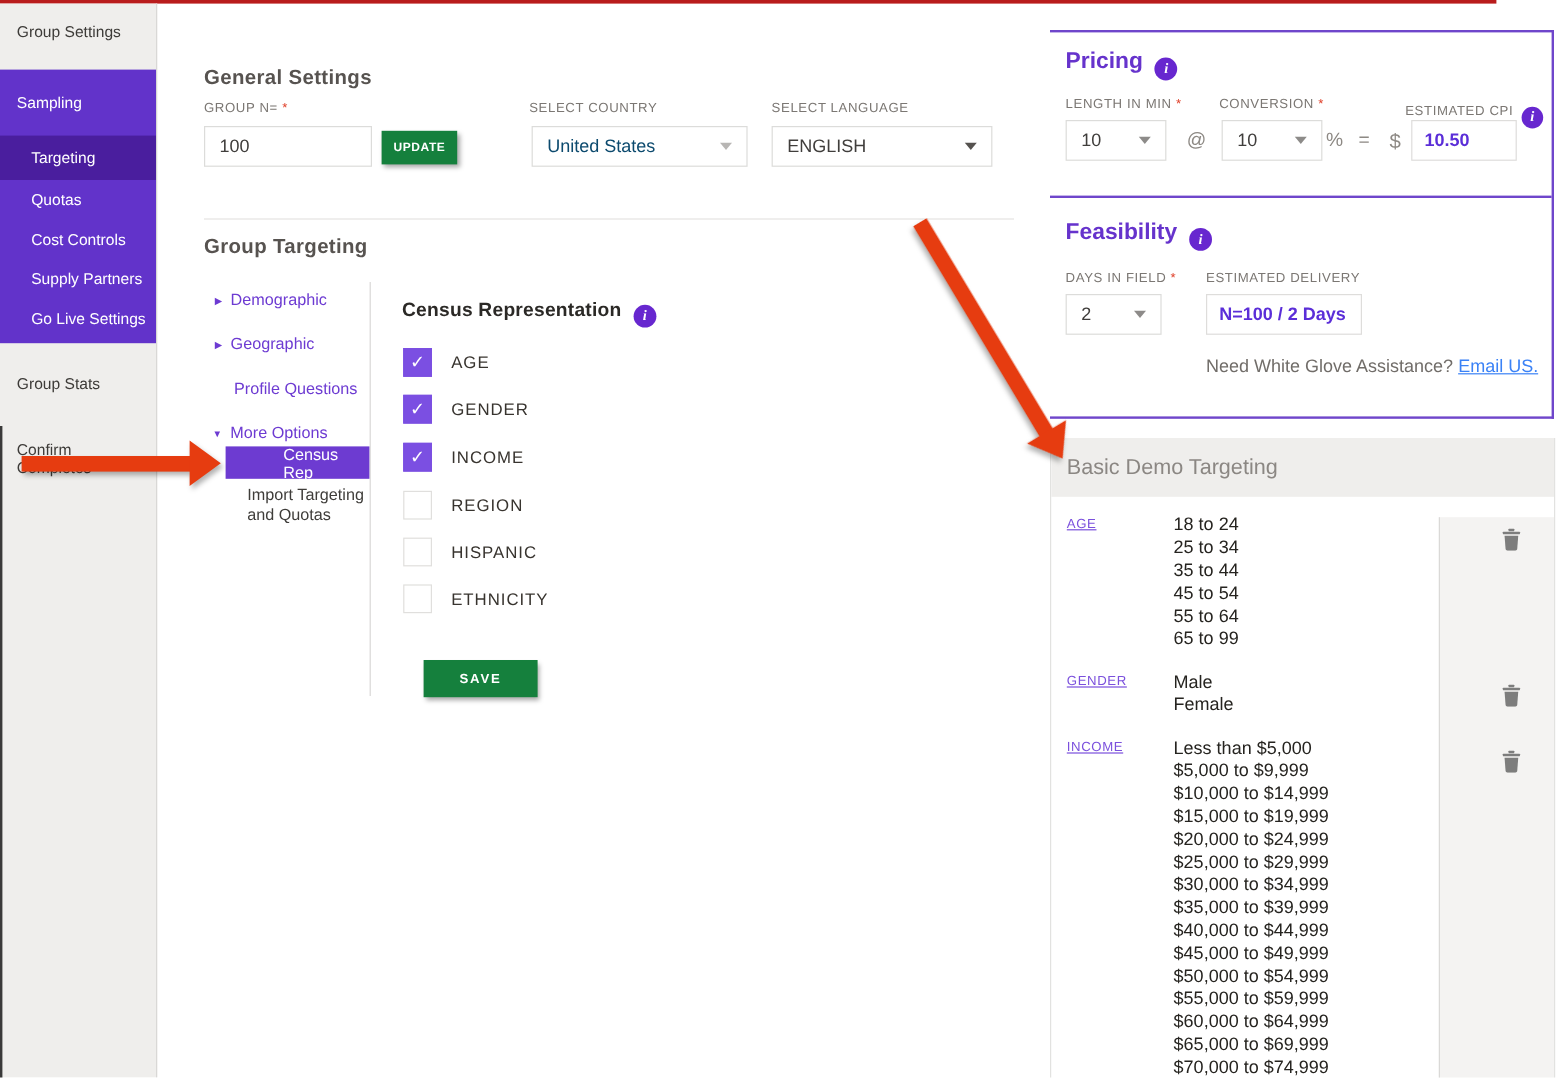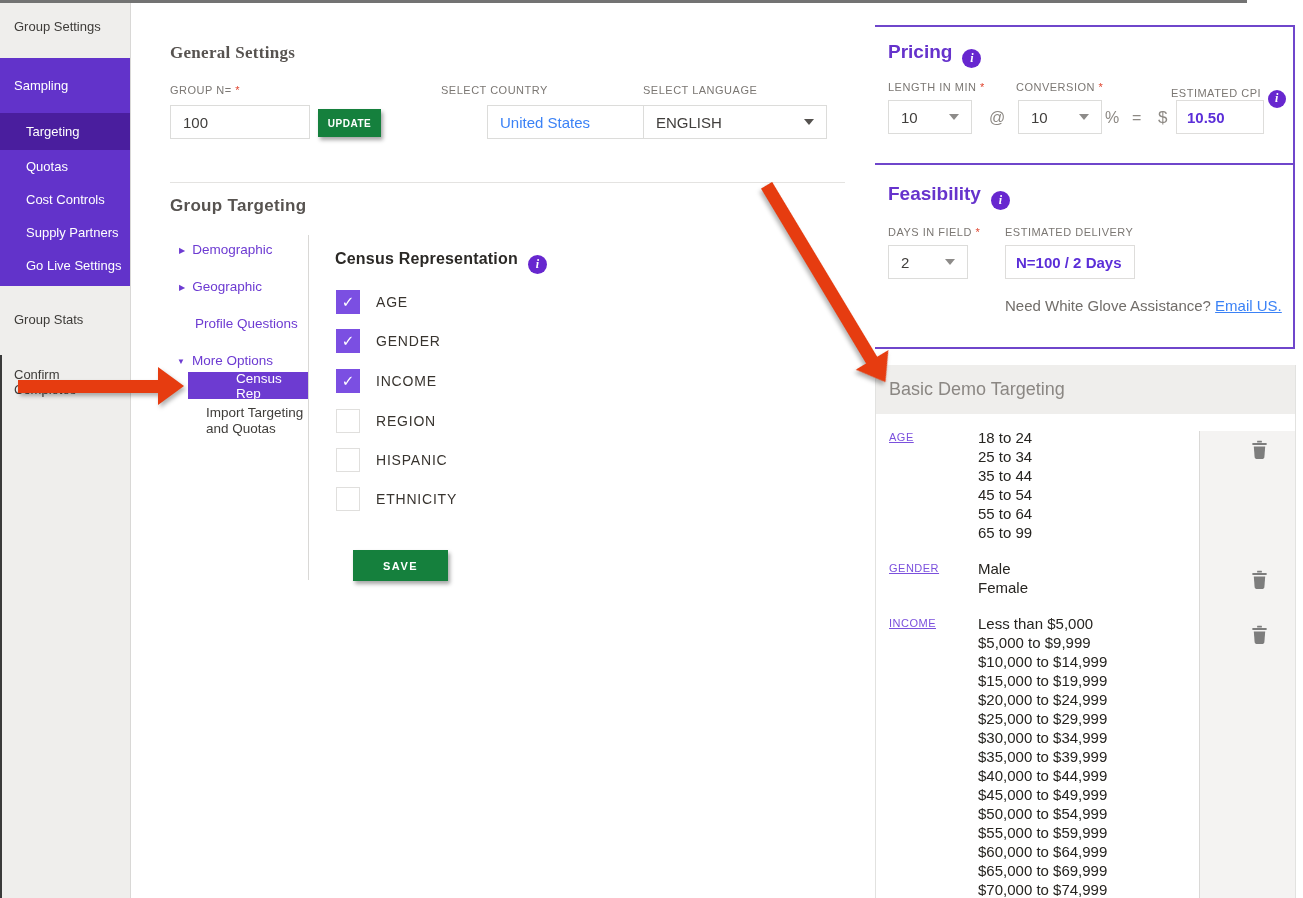--- a/index.html
+++ b/index.html
@@ -1,18 +1,18 @@
 <!DOCTYPE html>
 <html><head>
 <meta charset="utf-8">
 <style>
   * { margin:0; padding:0; box-sizing:border-box; }
   html,body { width:1303px; height:898px; overflow:hidden; background:#fff;
     font-family:"Liberation Sans","DejaVu Sans",sans-serif; }
-  #canvas { position:relative; width:1247px; height:898px; background:#fff; border-top:3px solid #737373; }
+  #canvas { position:relative; width:1247px; height:898px; background:#fff; border-top:3px solid #b91c1c; }
 
   
   .sidebar { position:absolute; left:0; top:0; width:131px; height:100%; background:#efeeec; border-right:1px solid #d9d8d6; }
   .side-item { font-size:13px; color:#3d3b38; padding:16px 6px 16px 14px; cursor:pointer; }
   .side-purple { background:#6233ca; }
   .sp-head { color:#fff; font-size:13px; padding:20px 6px 20px 14px; cursor:pointer;border-radius:27px; }
   .sp-sub { color:#fff; font-size:13px; padding:9px 4px 9px 26px; cursor:pointer; }
   .sp-sub.active { background:#4a1e9e; padding-top:11px; padding-bottom:11px; }
   .side-gap { height:8px; }
 
@@ -84,28 +84,28 @@
       <div class="sp-sub">Quotas</div>
       <div class="sp-sub">Cost Controls</div>
       <div class="sp-sub">Supply Partners</div>
       <div class="sp-sub" style="padding-bottom:13px;">Go Live Settings</div>
     </div>
     <div class="side-item" style="margin-top:10px;">Group Stats</div>
     <div class="side-item" style="margin-top:8px;">Confirm Completes</div>
   </div>
   <div class="left-edge"></div>
 
-  <div class="h1" style="left:170px; top:40px;font-family:Liberation Serif, serif;">General Settings</div>
+  <div class="h1" style="left:170px; top:52px;">General Settings</div>
 
   <div class="lbl" style="left:170px; top:81px;"><span>GROUP N=</span> <span class="req">*</span></div>
   <div class="input" style="left:170px; top:102px; width:140px;">100</div>
   <button class="btn-black" style="left:318px; top:106px; width:63px; height:28px; font-size:10px; font-weight:bold;">UPDATE</button>
 
   <div class="lbl" style="left:441px; top:81px;">SELECT COUNTRY</div>
-  <div class="select" style="left:443px; top:102px; width:180px; color:#3b82f6;margin-left:44px;">
+  <div class="select" style="left:443px; top:102px; width:180px; color:#0c4a6e;">
     <span>United States</span>
       <span class="caret light"></span>
   </div>
 
   <div class="lbl" style="left:643px; top:81px;">SELECT LANGUAGE</div>
   <div class="select" style="left:643px; top:102px; width:184px;">
     <span>ENGLISH</span>
       <span class="caret"></span>
   </div>
 

